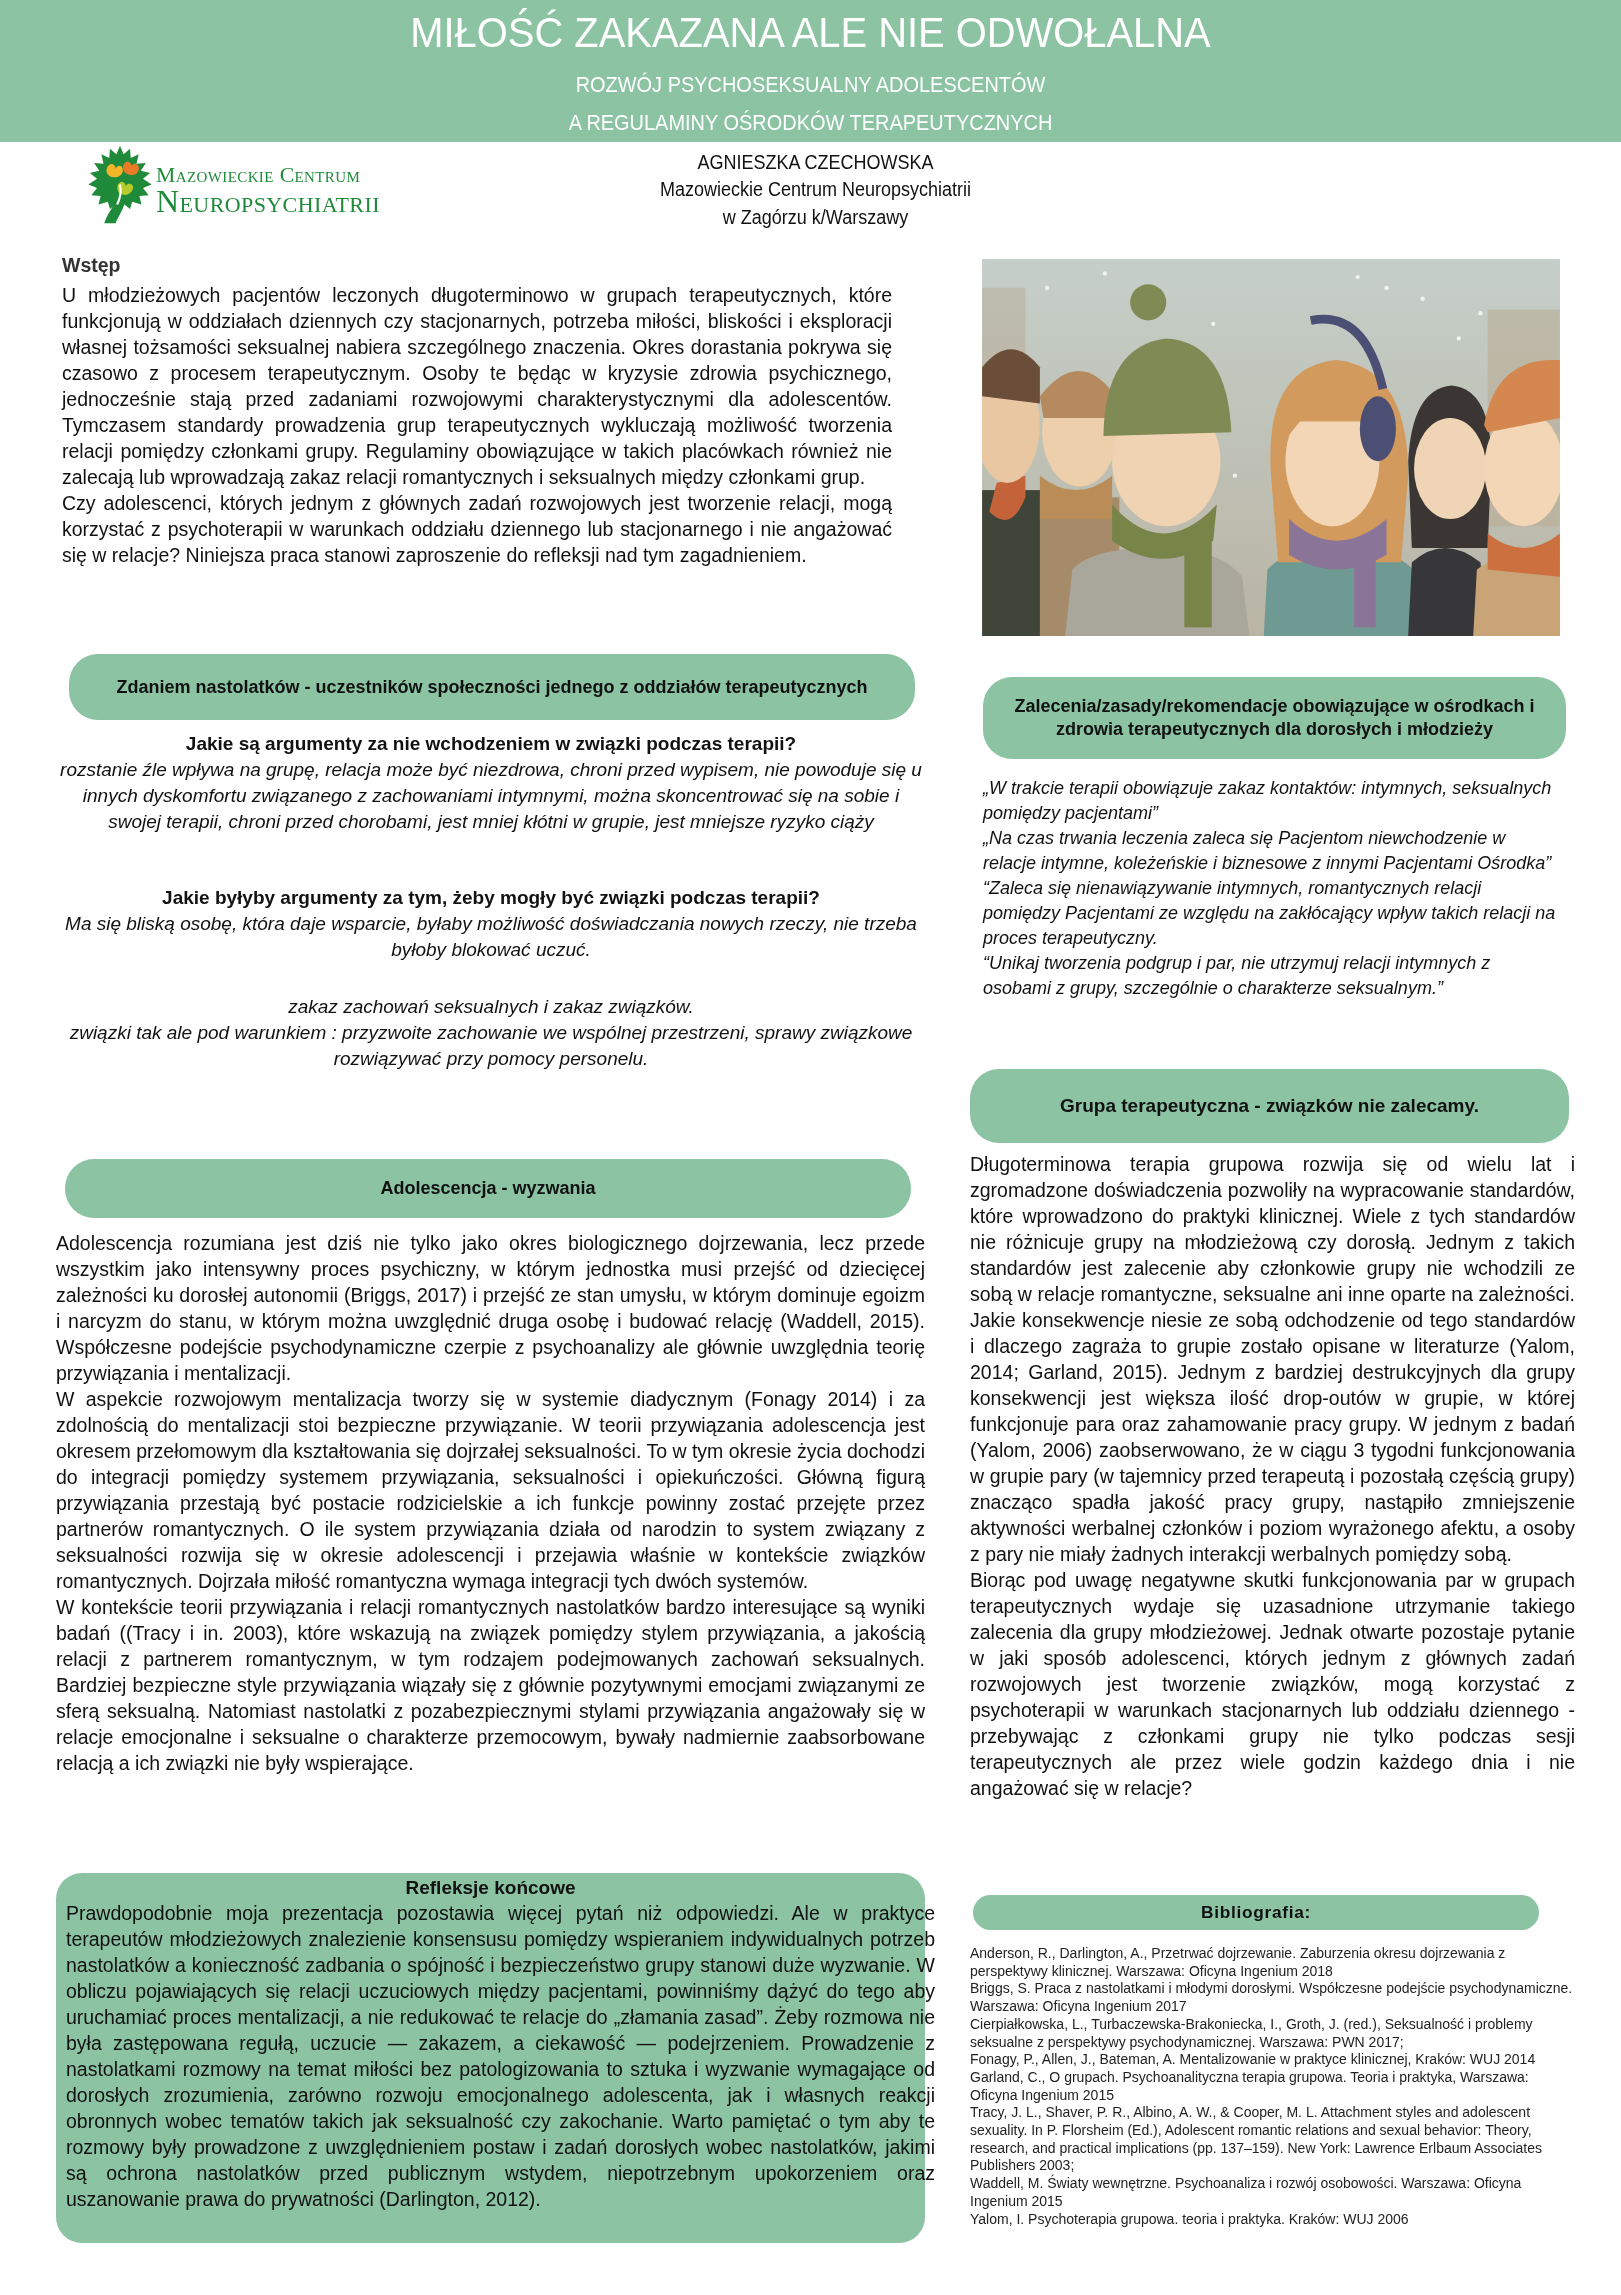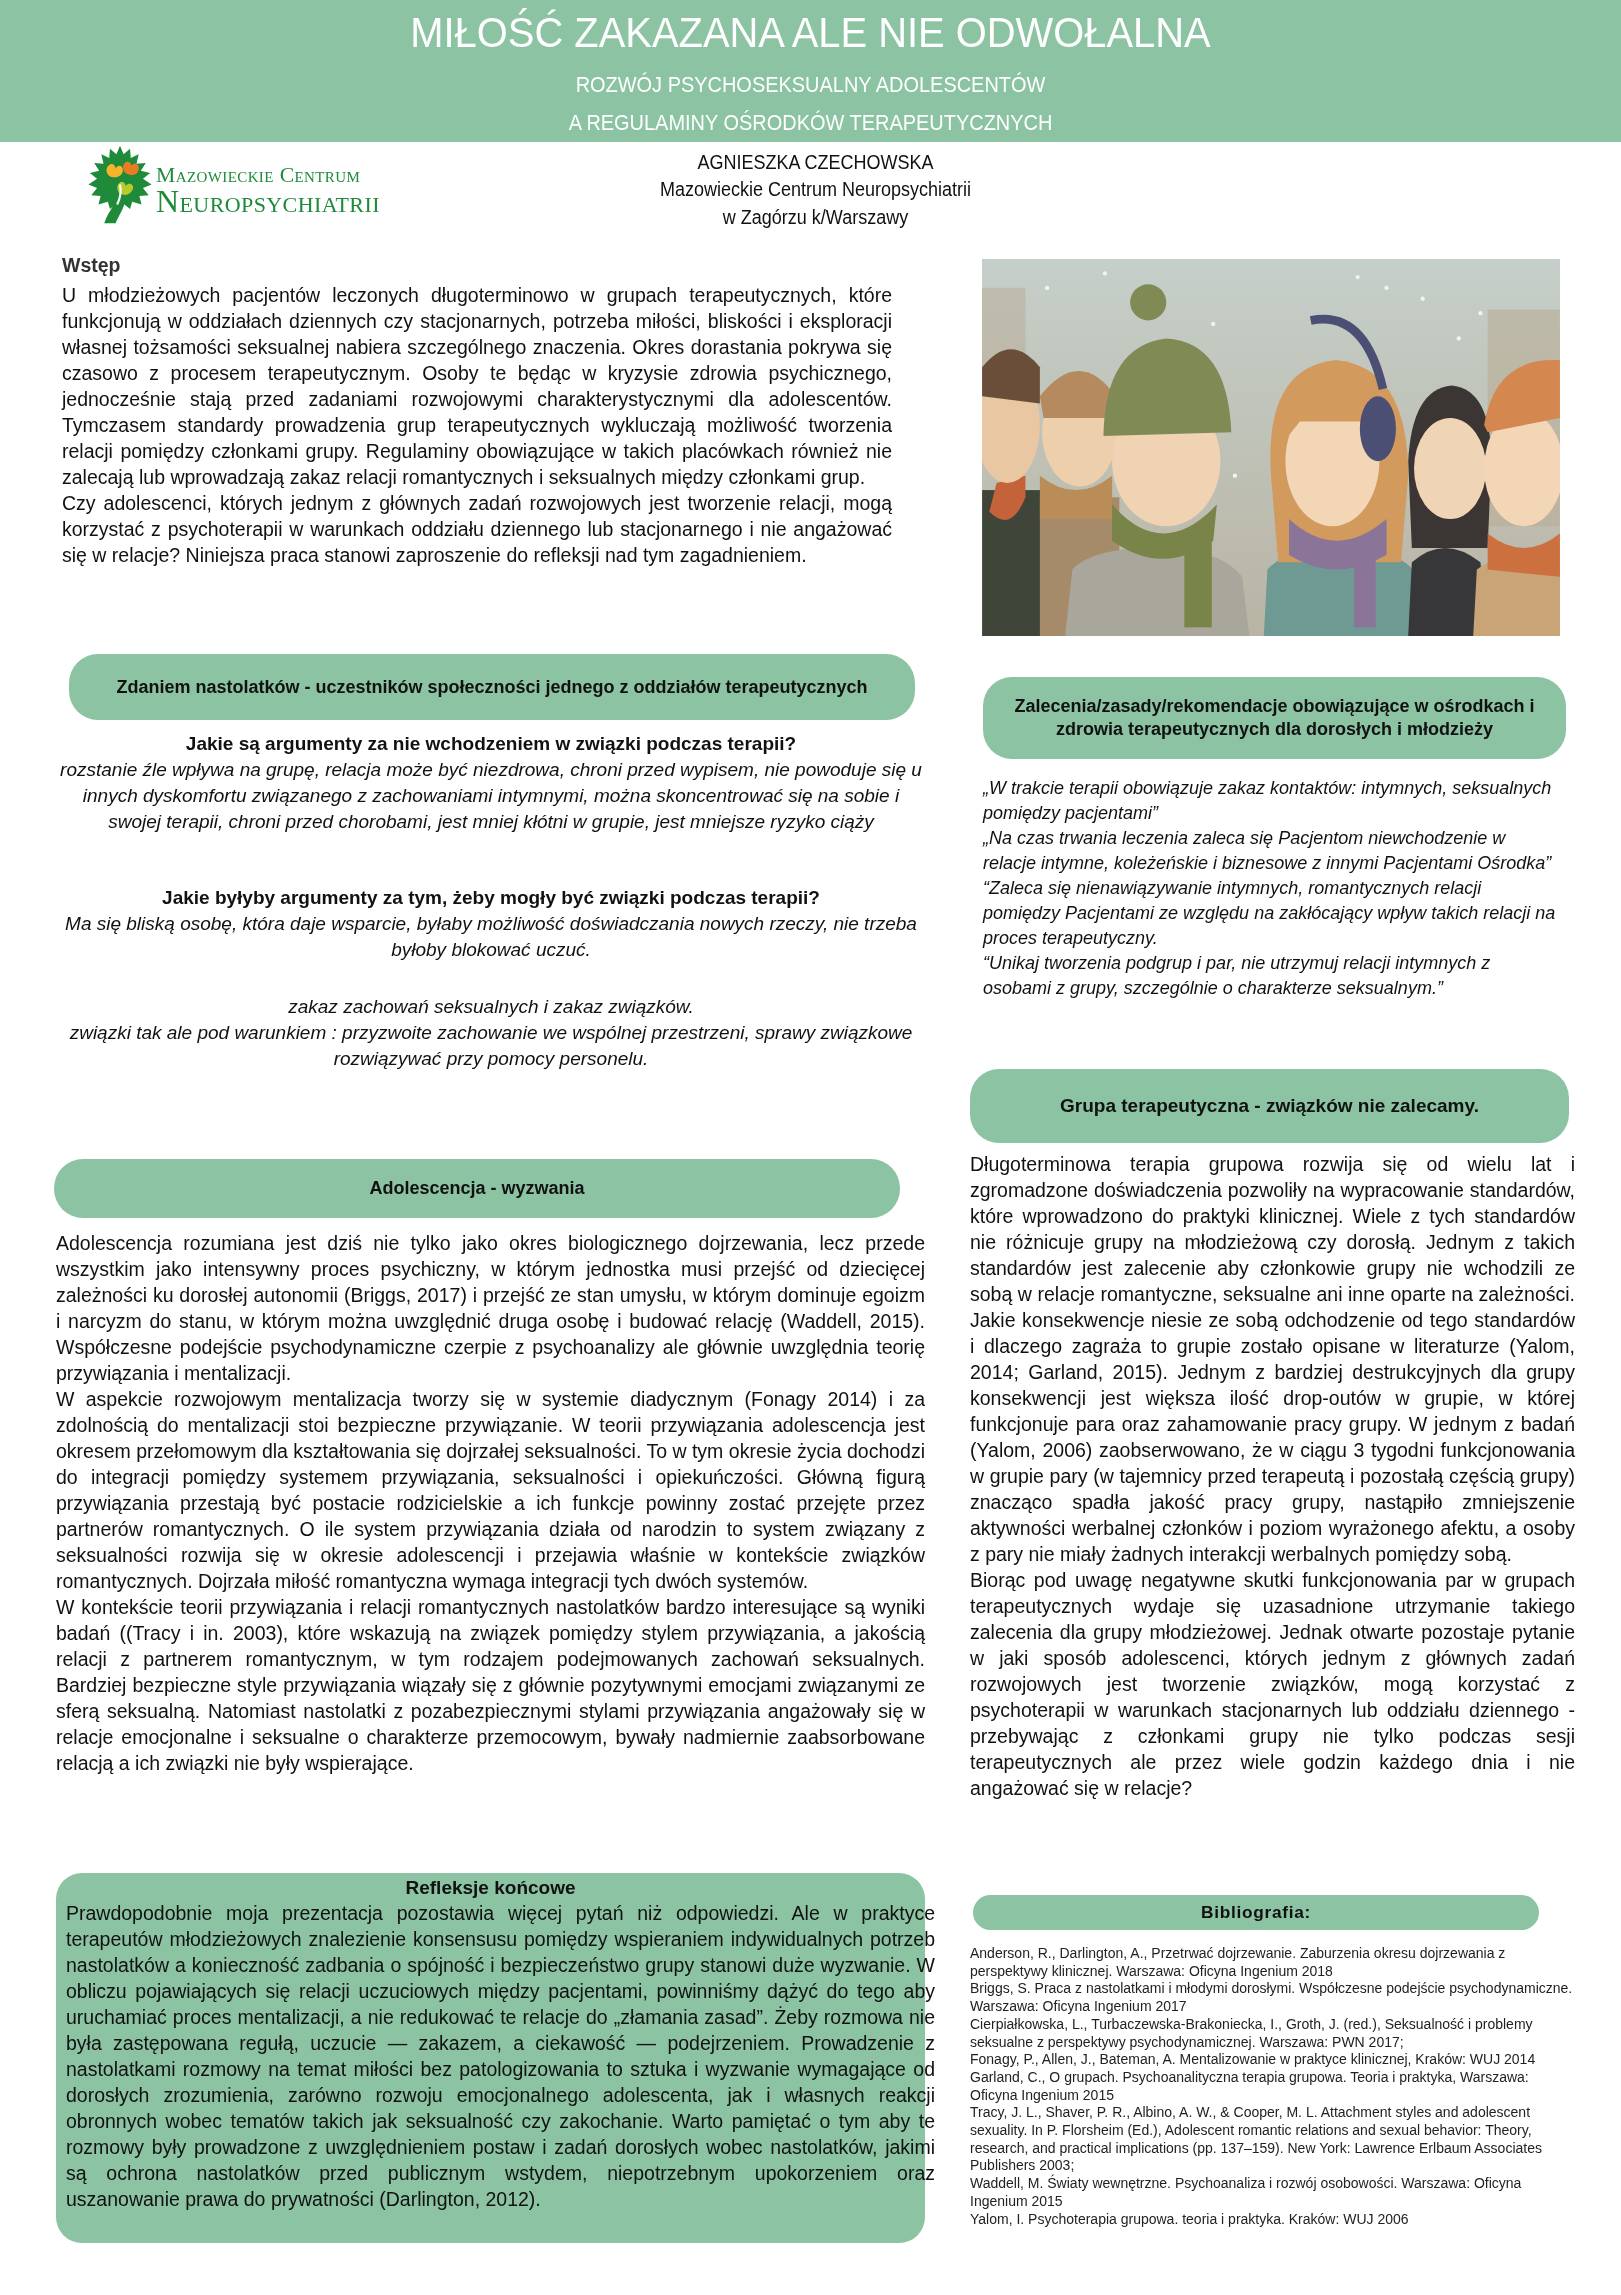--- a/index.html
+++ b/index.html
@@ -34,21 +34,21 @@
 
   
   .teen-pill { left: 69px; top: 654px; width: 846px; height: 66px; }
   .qa { position: absolute; left: 58px; width: 866px; text-align: center; font-size: 19px; line-height: 26px; }
   .qa .q { font-weight: bold; }
   .qa .a { font-style: italic; }
   .qa1 { top: 731px; }
   .qa2 { top: 885px; }
   .qa3 { top: 994px; }
 
-  .adol-pill { left: 54px; top: 1159px; width: 846px; height: 59px; }
+  .adol-pill { left: 65px; top: 1159px; width: 846px; height: 59px; }
   .adol-text { position: absolute; left: 56px; top: 1230px; width: 869px; }
   .adol-text p { margin: 0; }
 
   .refl-box { position: absolute; left: 56px; top: 1873px; width: 869px; height: 370px; background: #8bc3a3; border-radius: 26px; }
   .refl-title { position: absolute; left: 0; width: 100%; top: 4.3px; text-align: center; font-weight: bold; font-size: 19px; }
   .refl-text { position: absolute; left: 10px; top: 27.4px; width: 869px; }
 
   
   .rec-pill { left: 983px; top: 677px; width: 583px; height: 82px; font-size: 18px; line-height: 23px; }
   .rec-quotes { position: absolute; left: 983px; top: 776px; width: 578px; font-style: italic; font-size: 18px; line-height: 25px; }

